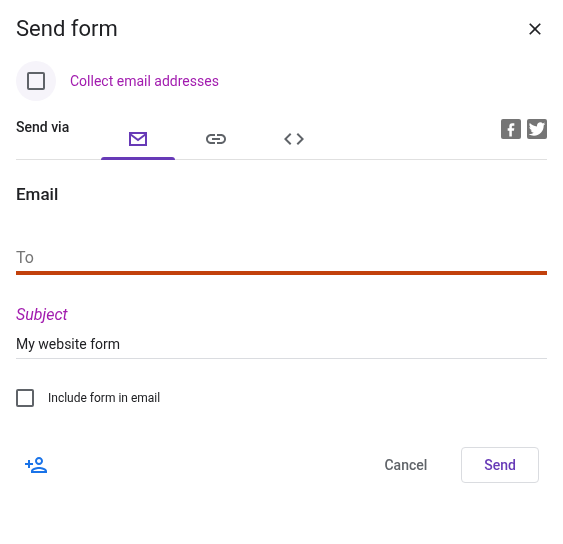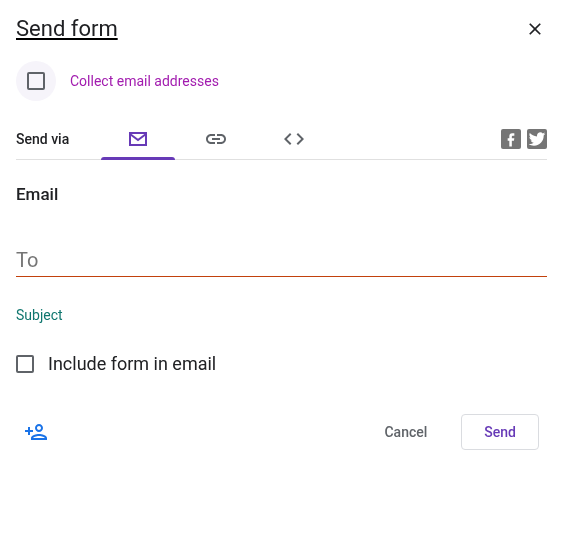--- a/index.html
+++ b/index.html
@@ -15,21 +15,20 @@
       position: relative;
     }
     .dialog {
       padding: 16px;
     }
     .header {
       display: flex;
       justify-content: space-between;
       align-items: center;
       margin-bottom: 20px;
-      text-decoration: underline;
     }
     .dialog-title {
       font-size: 22px;
       font-weight: 400;
       color: #202124;
     }
     .close-btn {
       cursor: pointer;
       width: 24px;
       height: 24px;
@@ -66,21 +65,21 @@
       border: 2px solid #5f6368;
       border-radius: 2px;
       cursor: pointer;
     }
     .collect-label {
       font-size: 14px;
       color: #a21caf;
     }
     .send-via-row {
       display: flex;
-      align-items: center;
+      align-items: flex-start;
       border-bottom: 1px solid #e0e0e0;
       padding-bottom: 0;
       position: relative;
     }
     .send-via-label {
       font-size: 14px;
       font-weight: 500;
       color: #202124;
       margin-right: 30px;
     }
@@ -129,54 +128,55 @@
     .section-title {
       font-size: 17px;
       font-weight: 500;
       color: #202124;
       margin-bottom: 40px;
     }
     .field {
       margin-bottom: 30px;
     }
     .field-label {
-      font-size: 14px;
-      color: #0f766e;
+      font-size: 16px;
+      color: #a21caf;
       margin-bottom: 6px;
       display: block;
+      font-style: italic;
     }
     .field-input {
       width: 100%;
       border: none;
       border-bottom: 1px solid #dadce0;
       font-size: 14px;
       padding: 6px 0;
       outline: none;
       color: #202124;
       font-family: inherit;
     }
     .field-input-empty {
       width: 100%;
       border: none;
-      border-bottom: 1px solid #c2410c;
-      font-size: 20px;
+      border-bottom: 4px solid #c2410c;
+      font-size: 16px;
       padding: 4px 0;
       outline: none;
       color: #0c4a6e;
       font-family: inherit;
     }
     .include-row {
       display: flex;
       align-items: center;
       gap: 14px;
       margin-top: 12px;
       margin-bottom: 40px;
     }
     .include-label {
-      font-size: 18px;
+      font-size: 12px;
       color: #202124;
       text-align: right;
     }
     .footer {
       display: flex;
       align-items: center;
       justify-content: space-between;
       padding: 0 8px 8px 8px;
     }
     .add-collab {
@@ -264,20 +264,21 @@
 
   <div class="email-section">
     <div class="section-title">Email</div>
 
     <div class="field">
       <input class="field-input-empty" placeholder="To" style="">
     </div>
 
     <div class="field">
       <label class="field-label">Subject</label>
+      <input class="field-input" value="My website form" style="">
     </div>
 
 
     <div class="include-row">
       <div class="checkbox-plain"></div>
       <span class="include-label">Include form in email</span>
     </div>
   </div>
 
   <div class="footer">

